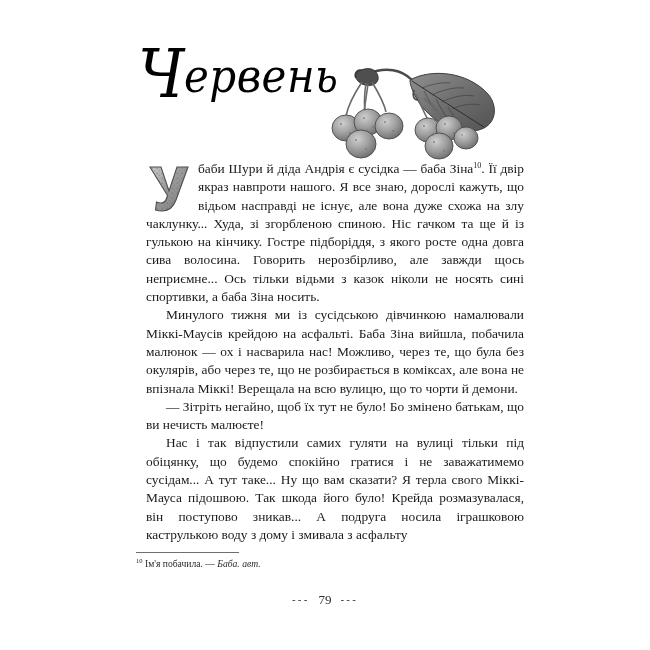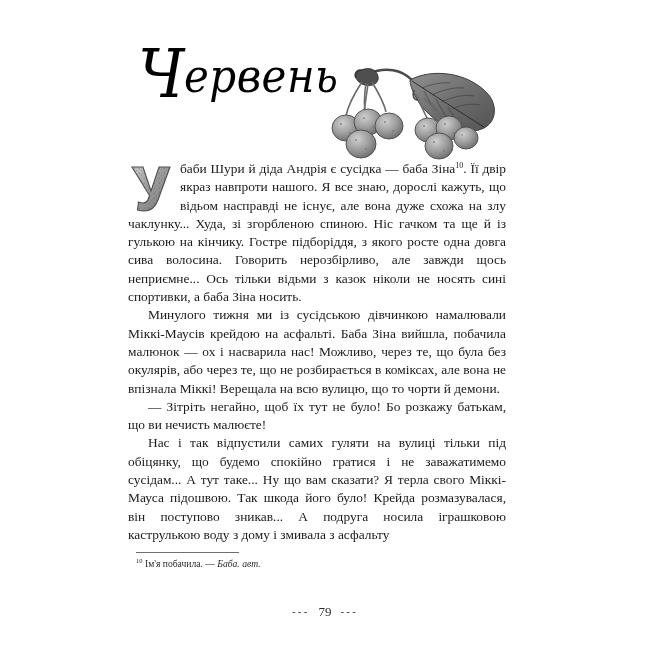--- a/index.html
+++ b/index.html
@@ -53,21 +53,21 @@
     position: absolute;
     left: 328px;
     top: 52px;
     width: 196px;
     height: 112px;
   }
 
   
   .textblock {
     position: absolute;
-    left: 128px;
+    left: 146px;
     top: 160px;
     width: 378px;
   }
 
   .dropcap-wrap {
     float: left;
     width: 46px;
     height: 52px;
     margin: 2px 6px 0 0;
     shape-outside: margin-box;
@@ -138,21 +138,21 @@
     display: inline-block;
     letter-spacing: 2.2px;
     color: #3a3a3a;
     font-family: "Liberation Sans", sans-serif;
     font-size: 11px;
     position: relative;
     top: -1px;
   }
   .folio .num {
     display: inline-block;
-    margin: 12px 9px;
+    margin: 0 9px;
     font-family: "Liberation Serif", serif;
     font-size: 13px;
   }
 </style>
 </head>
 <body>
 
 <div class="page">
 
   <div class="header">
@@ -262,21 +262,21 @@
       <g>
         <path d="M4 5 L15 5 L23 29 L31 5 L42 5 L30 38 C27 46 23 49 16 49 C13 49 11 48.5 9.5 48 L10.5 40 C12 40.7 13.5 41 15 41 C18 41 19.5 39.5 20.5 36.5 L21.5 33.5 Z" fill="url(#dcap)" stroke="#4e4e4e" stroke-width="1.1"></path>
         <path d="M4 5 L15 5 L23 29 L31 5 L42 5 L30 38 C27 46 23 49 16 49 C13 49 11 48.5 9.5 48 L10.5 40 C12 40.7 13.5 41 15 41 C18 41 19.5 39.5 20.5 36.5 L21.5 33.5 Z" fill="url(#dcapTex)"></path>
       </g>
     </svg>
 
     <p class="para first"><span>баби Шури й діда Андрія є сусідка — баба Зіна</span><sup class="fnref">10</sup><span>. Її двір якраз навпроти нашого. Я все знаю, дорослі кажуть, що відьом насправді не існує, але вона дуже схожа на злу чаклунку... Худа, зі згорбленою спиною. Ніс гачком та ще й із гулькою на кінчику. Гостре підборіддя, з якого росте одна довга сива волосина. Говорить нерозбірливо, але завжди щось неприємне... Ось тільки відьми з казок ніколи не носять сині спортивки, а баба Зіна носить.</span></p>
 
     <p class="para">Минулого тижня ми із сусідською дівчинкою намалювали Міккі-Маусів крейдою на асфальті. Баба Зіна вийшла, побачила малюнок — ох і насварила нас! Можливо, через те, що була без окулярів, або через те, що не розбирається в коміксах, але вона не впізнала Міккі! Верещала на всю вулицю, що то чорти й демони.</p>
 
-    <p class="para dialog">— Зітріть негайно, щоб їх тут не було! Бо розкажу батькам, що ви нечисть малюєте!</p>
+    <p class="para dialog">— Зітріть негайно, щоб їх тут не було! Бо змінено батькам, що ви нечисть малюєте!</p>
 
     <p class="para">Нас і так відпустили самих гуляти на вулиці тільки під обіцянку, що будемо спокійно гратися і не заважатимемо сусідам... А тут таке... Ну що вам сказати? Я терла свого Міккі-Мауса підошвою. Так шкода його було! Крейда розмазувалася, він поступово зникав... А подруга носила іграшковою каструлькою воду з дому і змивала з асфальту</p>
   </div>
 
   <div class="footnote">
     <div class="footnote-rule"></div>
     <div class="footnote-text"><sup>10</sup> <span>Ім'я побачила. — </span><span class="ital">Баба. авт.</span></div>
   </div>
 
   <div class="folio">

